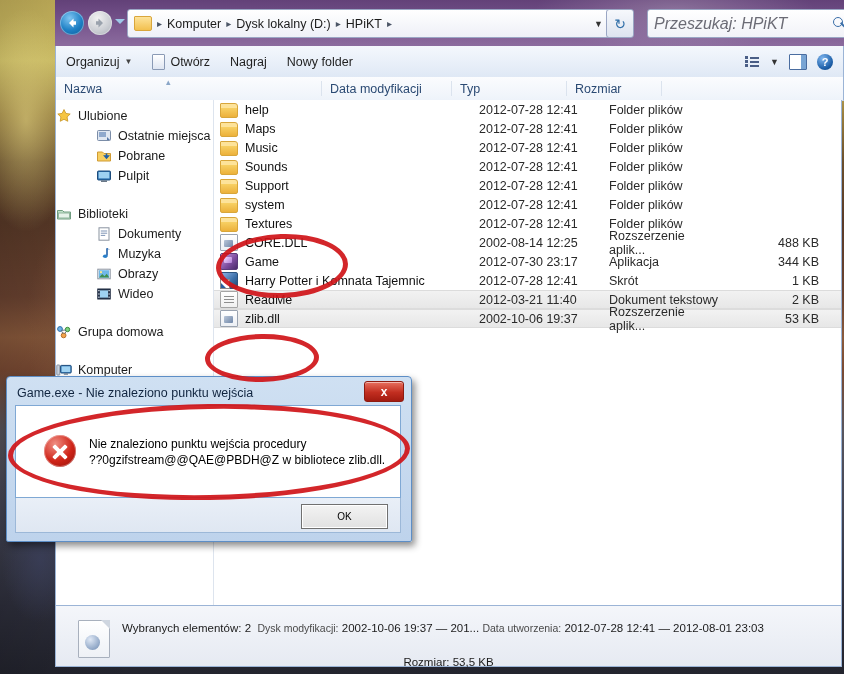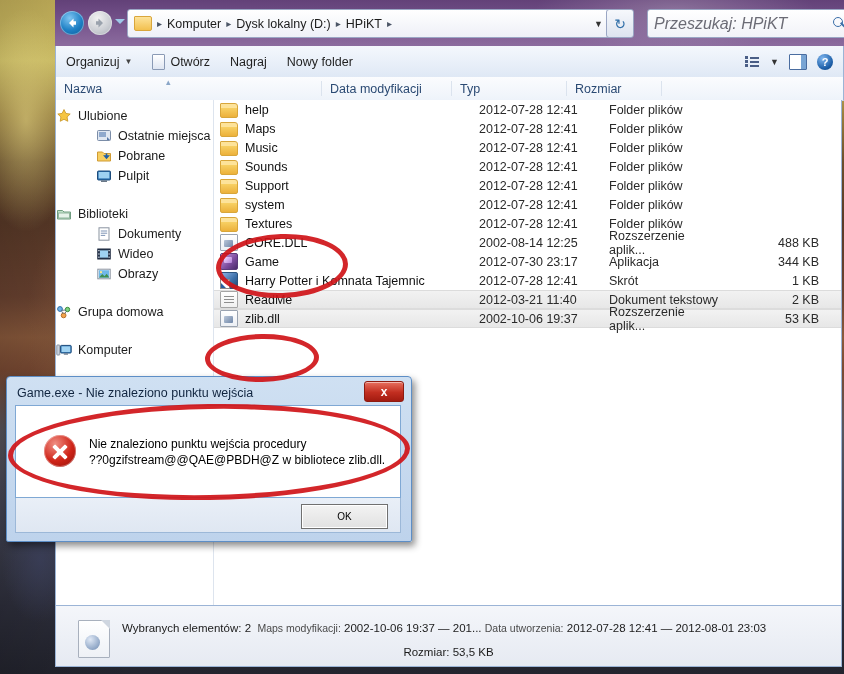--- a/index.html
+++ b/index.html
@@ -141,21 +141,21 @@
   
   .statusbar{position:absolute;left:0;top:605px;width:787px;height:62px;
     background:linear-gradient(180deg,#f4f6fa,#e6eaf2);
     border:1px solid #9bb4d6;box-sizing:border-box;}
   .status-ico{position:absolute;left:22px;top:14px;width:30px;height:36px;
     background:linear-gradient(180deg,#ffffff,#eef1f6);border:1px solid #a8b0bd;border-radius:1px;}
   .status-ico:before{content:"";position:absolute;right:-1px;top:-1px;border-top:9px solid #cfd6e0;border-left:9px solid transparent;}
   .status-ico:after{content:"";position:absolute;left:6px;top:14px;width:15px;height:15px;border-radius:50%;
     background:radial-gradient(circle at 35% 30%,#dfe8f5,#8fa6c6 70%,#6b83a8);}
   .status-l1{position:absolute;left:66px;top:16px;right:14px;font-size:11.5px;color:#1b1b1b;white-space:nowrap;}
-  .status-l2{position:absolute;left:0;right:0;top:40px;text-align:center;font-size:11.5px;color:#1b1b1b;}
+  .status-l2{position:absolute;left:0;right:0;top:50px;text-align:center;font-size:11.5px;color:#1b1b1b;}
   .status-l1 .lbl{color:#4a4a4a;font-size:10.5px;}
 
   
   #dialog{position:absolute;left:6px;top:376px;width:404px;height:164px;
     background:linear-gradient(180deg,#cfe0f2,#bed3ec);
     border:1px solid #5d8ec6;border-radius:4px 4px 2px 2px;
     box-shadow:3px 4px 7px rgba(0,0,0,.45);}
   .dlg-title{position:absolute;left:10px;top:9px;font-size:12.5px;color:#10243f;}
   .dlg-close{position:absolute;right:7px;top:4px;width:38px;height:19px;border-radius:3px;
     background:linear-gradient(180deg,#e8705f,#c22e20 55%,#a21b10);
@@ -334,45 +334,55 @@
           <svg viewBox="0 0 16 16" width="16" height="16">
               <rect x="3" y="1.8" width="10" height="12.4" fill="#fff" stroke="#8a93a0"></rect>
               <path d="M4.8 5h6.4M4.8 7.2h6.4M4.8 9.4h4.4" stroke="#7d93b4" stroke-width="1"></path>
             </svg>
         </span>
         <span>Dokumenty</span>
       </div>
       <div class="nav-item child">
         <span class="nav-ico">
           <svg viewBox="0 0 16 16" width="16" height="16">
+              <path d="M11 2.3v7.4" stroke="#1f5fa8" stroke-width="1.6"></path>
+              <path d="M11 2.3c1.4.3 2.3.8 2.6 1.7-.6-.6-1.5-.9-2.6-1z" fill="#1f5fa8"></path>
+              <ellipse cx="9.2" cy="10.2" rx="2.3" ry="1.8" fill="#2a7fc9"></ellipse>
+            </svg>
+        </span>
+        <span>Muzyka</span>
+      </div>
+      <div class="nav-item child">
+        <span class="nav-ico">
+          <svg viewBox="0 0 16 16" width="16" height="16">
+              <rect x="1.8" y="3.2" width="12.4" height="9.6" fill="#fff" stroke="#8a93a0"></rect>
+              <rect x="2.8" y="4.2" width="10.4" height="7.6" fill="#6fb8e8"></rect>
+              <path d="M3 11.5l3.2-3.4 2.3 2.2 2.2-2.6 2.6 3.8z" fill="#3f8f4f"></path>
+              <circle cx="5" cy="6.2" r="1.1" fill="#ffe98a"></circle>
+            </svg>
+        </span>
+        <span>Obrazy</span>
+      </div>
+      <div class="nav-item child">
+        <span class="nav-ico">
+          <svg viewBox="0 0 16 16" width="16" height="16">
               <rect x="1.8" y="3" width="12.4" height="10" fill="#2a3a52" stroke="#19243a"></rect>
               <rect x="4" y="4.4" width="8" height="7.2" fill="#9fd2f2"></rect>
               <g fill="#e8eef6">
                 <rect x="2.3" y="4" width="1.2" height="1.2"></rect>
                 <rect x="2.3" y="7.4" width="1.2" height="1.2"></rect>
                 <rect x="2.3" y="10.6" width="1.2" height="1.2"></rect>
                 <rect x="12.5" y="4" width="1.2" height="1.2"></rect>
                 <rect x="12.5" y="7.4" width="1.2" height="1.2"></rect>
                 <rect x="12.5" y="10.6" width="1.2" height="1.2"></rect>
               </g>
             </svg>
         </span>
         <span>Wideo</span>
       </div>
-      <div class="nav-item child">
-        <span class="nav-ico">
-          <svg viewBox="0 0 16 16" width="16" height="16">
-              <rect x="1.8" y="3.2" width="12.4" height="9.6" fill="#fff" stroke="#8a93a0"></rect>
-              <rect x="2.8" y="4.2" width="10.4" height="7.6" fill="#6fb8e8"></rect>
-              <path d="M3 11.5l3.2-3.4 2.3 2.2 2.2-2.6 2.6 3.8z" fill="#3f8f4f"></path>
-              <circle cx="5" cy="6.2" r="1.1" fill="#ffe98a"></circle>
-            </svg>
-        </span>
-        <span>Obrazy</span>
-      </div>
     </div>
 
     <div class="nav-group" style="margin-top:18px">
       <div class="nav-item head">
         <span class="nav-ico">
           <svg viewBox="0 0 16 16" width="16" height="16">
               <circle cx="4" cy="5" r="2.4" fill="#6fb3e8" stroke="#2d6ea8"></circle>
               <circle cx="11.5" cy="5.5" r="2.2" fill="#7fd27f" stroke="#3a8a3a"></circle>
               <circle cx="7.6" cy="11.4" r="2.4" fill="#f2a24a" stroke="#b8702a"></circle>
               <path d="M5.4 6.4l4.4-.4M5.6 7.2l1.6 2.6M10.4 7.3L8.7 9.6" stroke="#5a6a7a" stroke-width="0.9"></path>
@@ -522,21 +532,21 @@
     </div>
 
   </div>
   <div class="winbody-border"></div>
 
   <div class="statusbar">
     <div class="status-ico"></div>
     <div class="status-l1">
       <span>Wybranych elementów:</span>
       <span>2</span>
-      &nbsp;<span class="lbl">Maps modyfikacji:</span>
+      &nbsp;<span class="lbl">Dysk modyfikacji:</span>
       <span>2002-10-06 19:37 — 201...</span>
       <span class="lbl">Data utworzenia:</span>
       <span>2012-07-28 12:41 — 2012-08-01 23:03</span>
     </div>
     <div class="status-l2">
       <span class="lbl">Rozmiar:</span>
       <span>53,5 KB</span>
     </div>
   </div>
 

